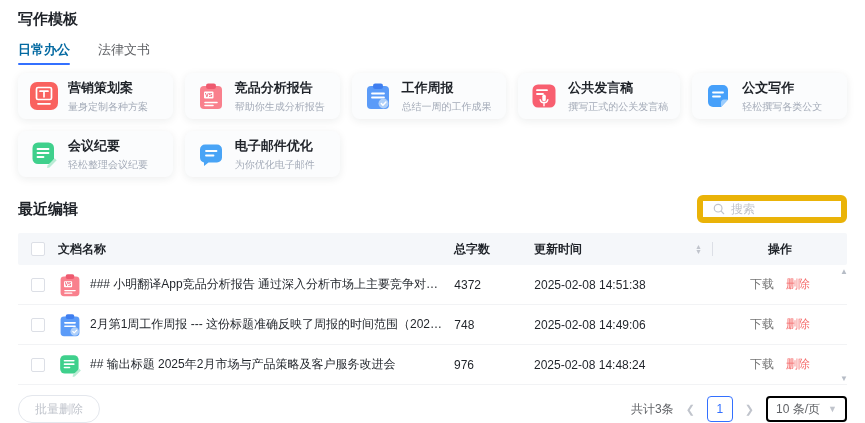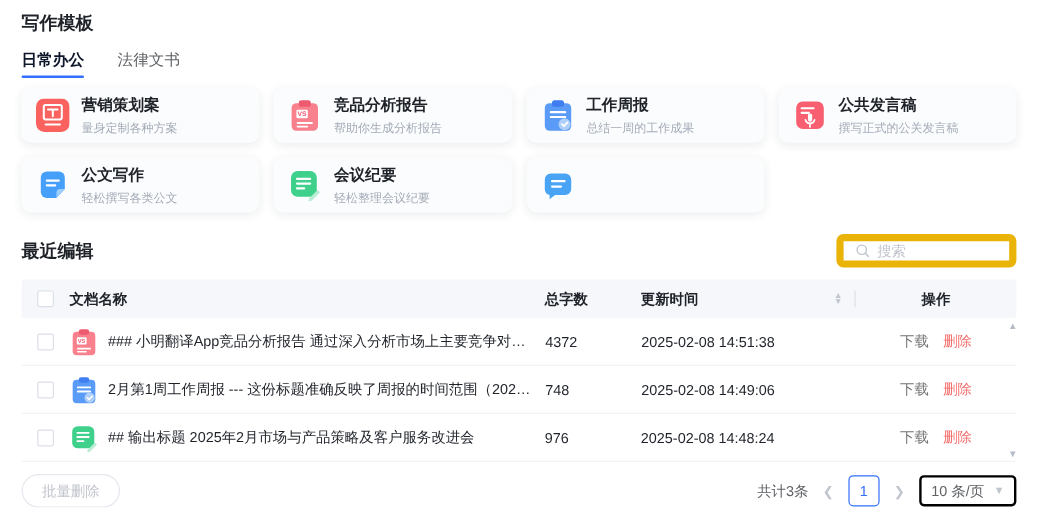--- a/index.html
+++ b/index.html
@@ -4,24 +4,24 @@
 <style>
   * { margin: 0; padding: 0; box-sizing: border-box; }
   html, body { width: 865px; height: 423px; background: #fff; overflow: hidden; }
   body { font-family: "Liberation Sans", "DejaVu Sans", sans-serif; color: #1f2329; }
   .page { width: 865px; height: 423px; padding: 10px 18px 0 18px; position: relative; }
 
   
   .section-title { font-size: 15px; font-weight: bold; color: #1f2329; }
   .tabs { display: flex; gap: 28px; margin-top: 12px; }
   .tab { font-size: 13px; color: #606266; padding-bottom: 6px; cursor: pointer; position: relative; }
-  .tab.active { color: #0f172a; font-weight: bold; }
+  .tab.active { color: #0369a1; font-weight: bold; }
   .tab.active::after { content: ""; position: absolute; left: 0; right: 0; bottom: 0; height: 2px; background: #3370ff; border-radius: 1px; }
 
-  .cards { display: grid; grid-template-columns: repeat(4, 1fr); gap: 12px; margin-top: 8px; }
+  .cards { display: grid; grid-template-columns: repeat(5, 1fr); gap: 12px; margin-top: 8px; }
   .card {
     height: 46px; background: #fbfcfd; border-radius: 8px;
     box-shadow: 0 2px 8px rgba(31,35,41,0.08);
     display: flex; align-items: center; gap: 10px; padding: 0 12px; cursor: pointer;
   }
   .card .cicon { width: 28px; height: 28px; flex: 0 0 28px; }
   .card .ctext { min-width: 0; }
   .card .ctitle { font-size: 13px; font-weight: bold; color: #1f2329; white-space: nowrap; }
   .card .csub { font-size: 10px; color: #a4abb8; margin-top: 3px; white-space: nowrap; overflow: hidden; text-overflow: ellipsis; }
 
@@ -187,20 +187,24 @@
         </svg>
       <div class="ctext">
         <div class="ctitle">会议纪要</div>
         <div class="csub">轻松整理会议纪要</div>
       </div>
     </div>
     <div class="card">
       <svg class="cicon">
           <use href="#sym-email"></use>
         </svg>
+      <div class="ctext">
+        <div class="ctitle">电子邮件优化</div>
+        <div class="csub">为你优化电子邮件</div>
+      </div>
     </div>
   </div>
 
   <div class="recent-head">
     <div class="section-title">最近编辑</div>
     <div class="search-box">
       <svg width="12" height="12" viewBox="0 0 14 14">
         <circle cx="6" cy="6" r="4.5" fill="none" stroke="#c0c4cc" stroke-width="1.4"></circle>
         <path d="M9.5 9.5l3 3" stroke="#c0c4cc" stroke-width="1.4" stroke-linecap="round"></path>
       </svg>

